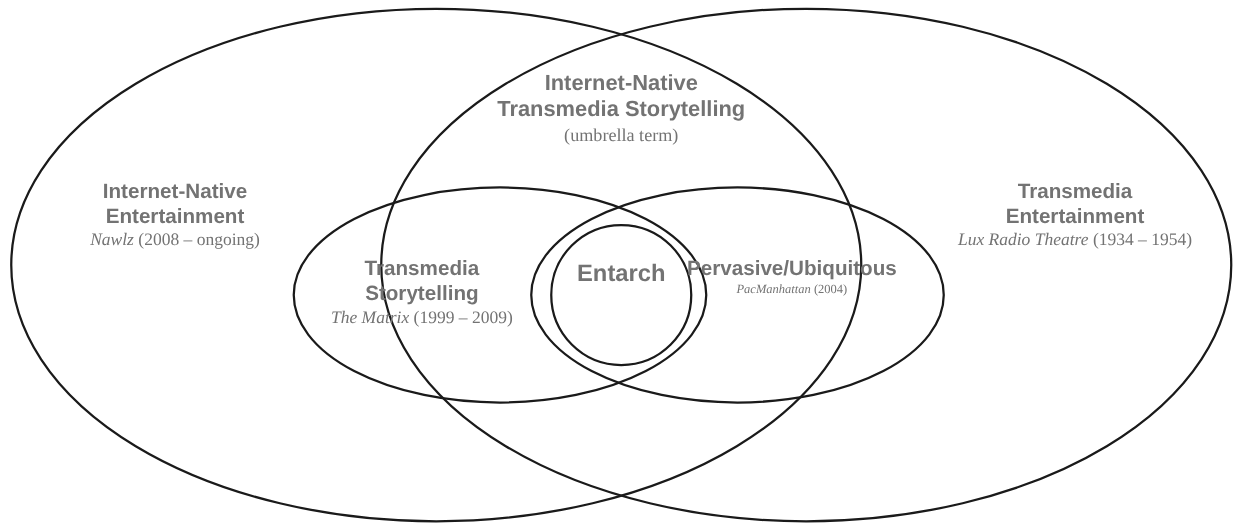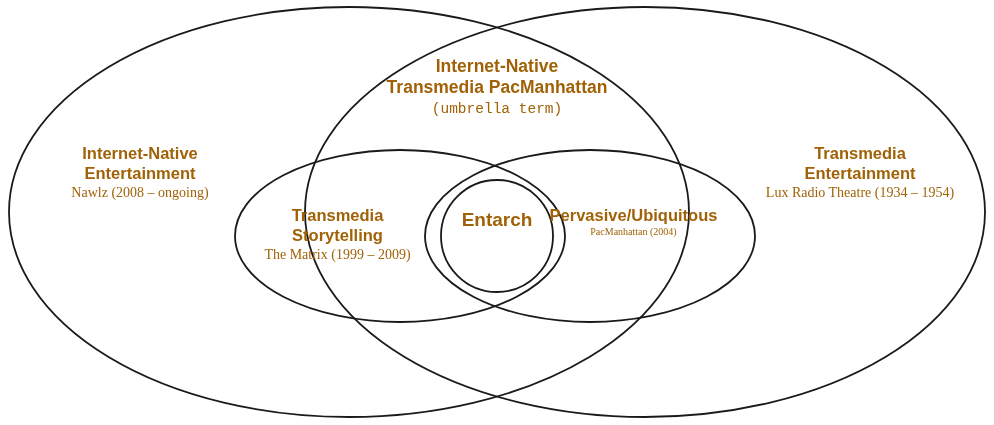--- a/index.html
+++ b/index.html
@@ -20,32 +20,33 @@
     position: absolute;
     left: 0;
     top: 0;
     width: 994px;
     height: 425px;
   }
   .label {
     position: absolute;
     text-align: center;
     line-height: 1.22;
-    color: #a16207;
+    color: #737373;
   }
   .label .ttl {
     display: block;
     font-family: "Liberation Sans", sans-serif;
     font-weight: 700;
   }
   .label .sub {
     display: block;
     font-family: "Liberation Serif", serif;
   }
   .label .sub .it {
+    font-style: italic;
     text-align: right;
   }
 
   
   #label-internet-native-entertainment {
     left: 20px;
     top: 143px;
     width: 240px;
     font-size: 16.5px;
   }
@@ -62,21 +63,21 @@
 
   
   #label-umbrella {
     left: 337px;
     top: 56px;
     width: 320px;
     font-size: 17.5px;
   }
   #label-umbrella .sub {
     font-size: 14.5px;
-    font-family: Liberation Mono, monospace;
+    font-family: Liberation Serif, serif;
     font-weight: 400;
     margin-top: 2px;
   }
 
   
   #label-transmedia-storytelling {
     left: 245px;
     top: 205px;
     width: 185px;
     font-size: 16.5px;
@@ -124,21 +125,21 @@
   </div>
 
   <div class="label" id="label-transmedia-entertainment">
     <span class="ttl">Transmedia</span>
     <span class="ttl">Entertainment</span>
     <span class="sub"><span class="it">Lux Radio Theatre</span> <span>(1934 – 1954)</span></span>
   </div>
 
   <div class="label" id="label-umbrella">
     <span class="ttl">Internet-Native</span>
-    <span class="ttl">Transmedia PacManhattan</span>
+    <span class="ttl">Transmedia Storytelling</span>
     <span class="sub">(umbrella term)</span>
   </div>
 
   <div class="label" id="label-transmedia-storytelling">
     <span class="ttl">Transmedia</span>
     <span class="ttl">Storytelling</span>
     <span class="sub"><span class="it">The Matrix</span> <span>(1999 – 2009)</span></span>
   </div>
 
   <div class="label" id="label-pervasive-games">

